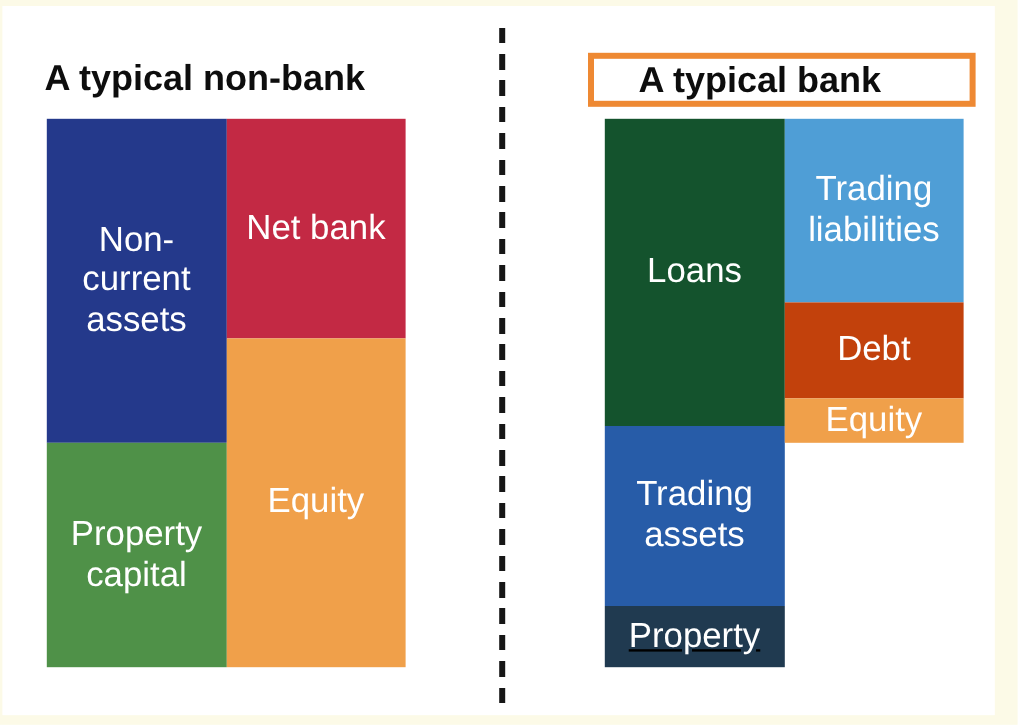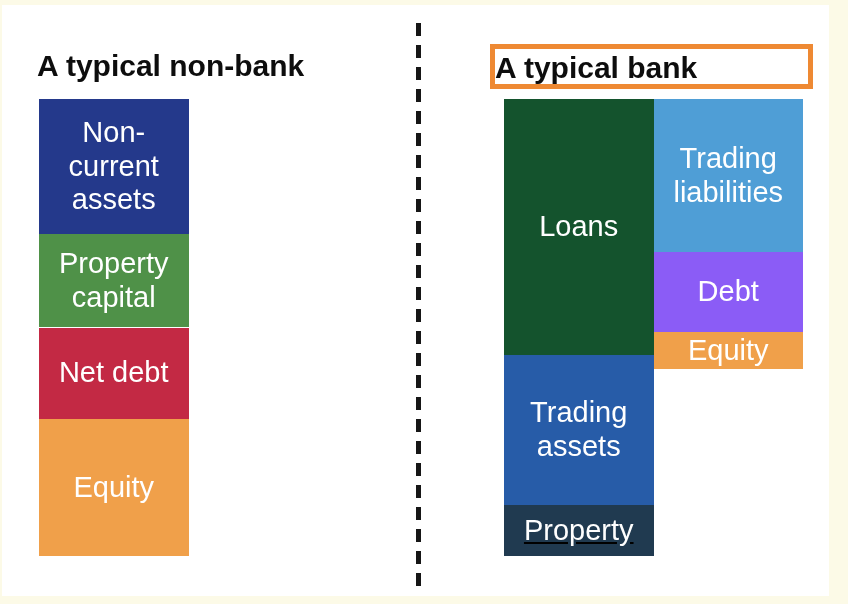--- a/index.html
+++ b/index.html
@@ -49,21 +49,21 @@
       #161616 0px, #161616 13px,
       transparent 13px, transparent 22px
     );
   }
   .blocks {
     position: absolute;
     top: 94px;
     width: 299px; height: 457px;
     display: flex;
   }
-  .blocks-left { left: 37px; flex-direction: column; }
+  .blocks-left { left: 37px; }
   .blocks-right { left: 502px; }
   .col {
     width: 50%; height: 100%;
     display: flex;
     flex-direction: column;
   }
   .seg {
     display: flex;
     align-items: center;
     justify-content: center;
@@ -77,41 +77,41 @@
     white-space: pre-line;
   }
 </style>
 </head>
 <body>
 
 <div class="inner">
 
   <h1 class="panel-title title-left">A typical non-bank</h1>
 
-  <div class="title-box" style="border-color: rgb(238, 137, 51);">
+  <div class="title-box" style="border-color: rgb(238, 137, 51); padding-left: 37px;">
     <h1 class="panel-title">A typical bank</h1>
   </div>
 
   <div class="divider"></div>
 
   <div class="blocks blocks-left">
     <div class="col">
       <div class="seg" style="background-color: rgb(36, 57, 139); height: 59.1%;">
         <span class="seg-label">Non-
 current
 assets</span>
       </div>
       <div class="seg" style="background-color: rgb(79, 145, 72); height: 40.9%;">
         <span class="seg-label">Property
 capital</span>
       </div>
     </div>
     <div class="col">
       <div class="seg" style="background-color: rgb(195, 41, 68); height: 40%;">
-        <span class="seg-label">Net debt</span>
+        <span class="seg-label">Net bank</span>
       </div>
       <div class="seg" style="background-color: rgb(240, 160, 74); height: 60%;">
         <span class="seg-label">Equity</span>
       </div>
     </div>
   </div>
 
   <div class="blocks blocks-right">
     <div class="col">
       <div class="seg" style="background-color: #14532d; height: 56%;">
@@ -123,21 +123,21 @@
       </div>
       <div class="seg" style="background-color: rgb(32, 58, 80); height: 11.2%; text-decoration: underline;">
         <span class="seg-label">Property</span>
       </div>
     </div>
     <div class="col">
       <div class="seg" style="background-color: rgb(79, 158, 214); height: 33.5%;">
         <span class="seg-label">Trading
 liabilities</span>
       </div>
-      <div class="seg" style="background-color: #8b5cf6; height: 17.5%;">
+      <div class="seg" style="background-color: #c2410c; height: 17.5%;">
         <span class="seg-label">Debt</span>
       </div>
       <div class="seg" style="background-color: rgb(240, 160, 74); height: 8.1%;">
         <span class="seg-label">Equity</span>
       </div>
     </div>
   </div>
 
 </div>
 

